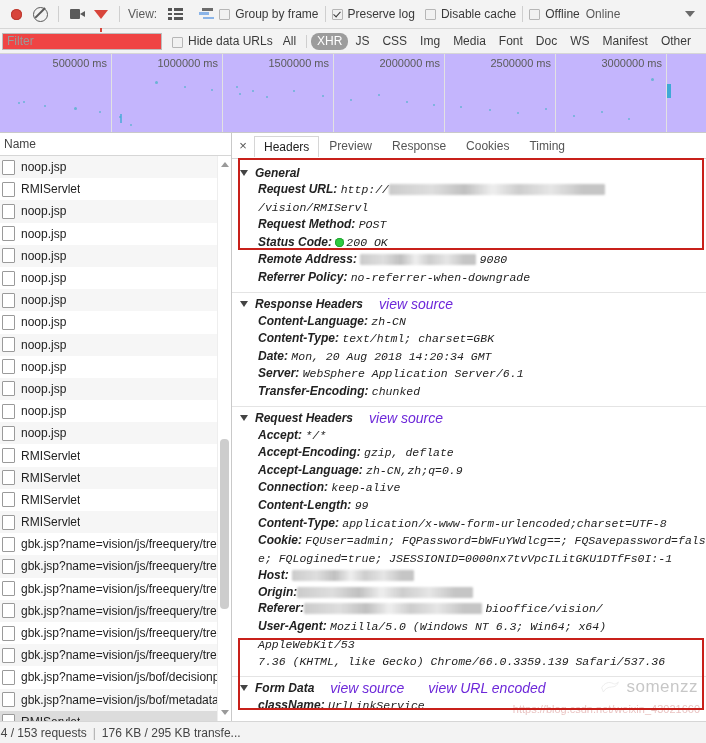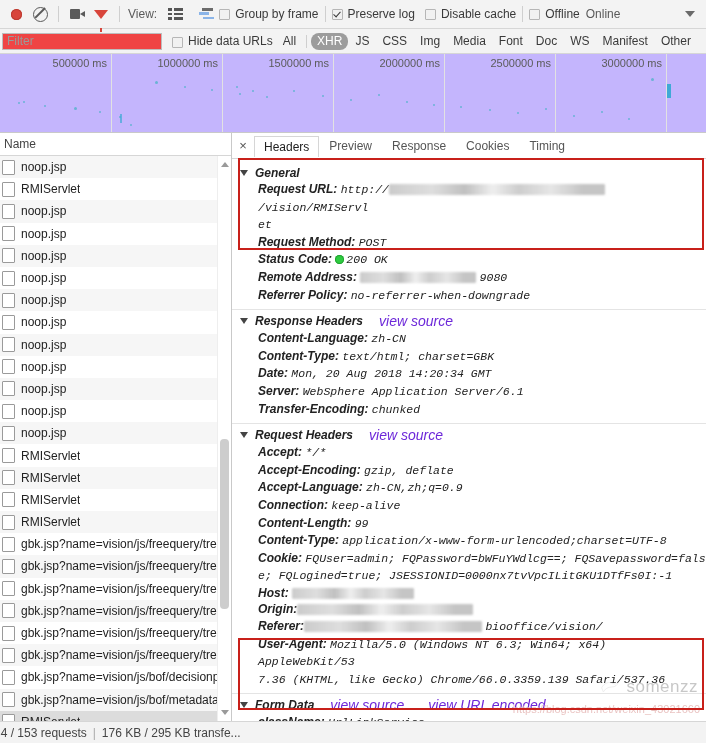--- a/index.html
+++ b/index.html
@@ -389,23 +389,20 @@
 
         <div class="sec-title">
           <span class="tri"></span>
           <span>General</span>
         </div>
         <div class="kv">
           <span class="k">Request URL:</span>
           <span class="v">http://</span><span class="blur" style="width:216px"></span><span class="v">/vision/RMIServl</span>
         </div>
         <div class="kv">
-          <span class="v">et</span>
-        </div>
-        <div class="kv">
           <span class="k">Request Method:</span>
           <span class="v">POST</span>
         </div>
         <div class="kv">
           <span class="k">Status Code:</span>
           <span class="status-dot"></span><span class="v">200 OK</span>
         </div>
         <div class="kv">
           <span class="k">Remote Address:</span>
           <span class="blur" style="width:116px"></span>

